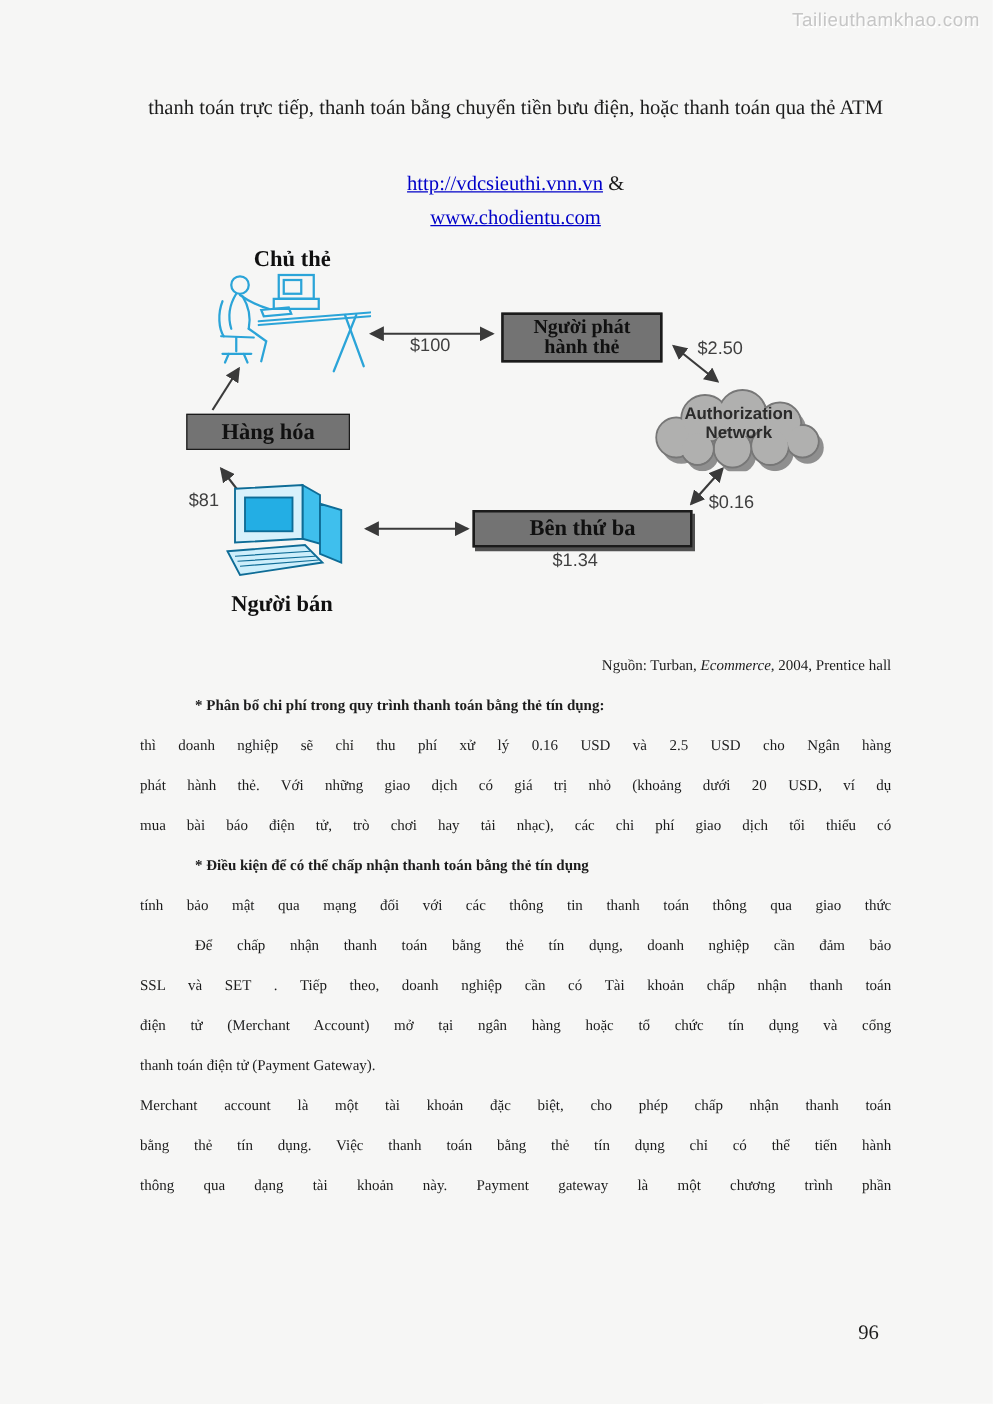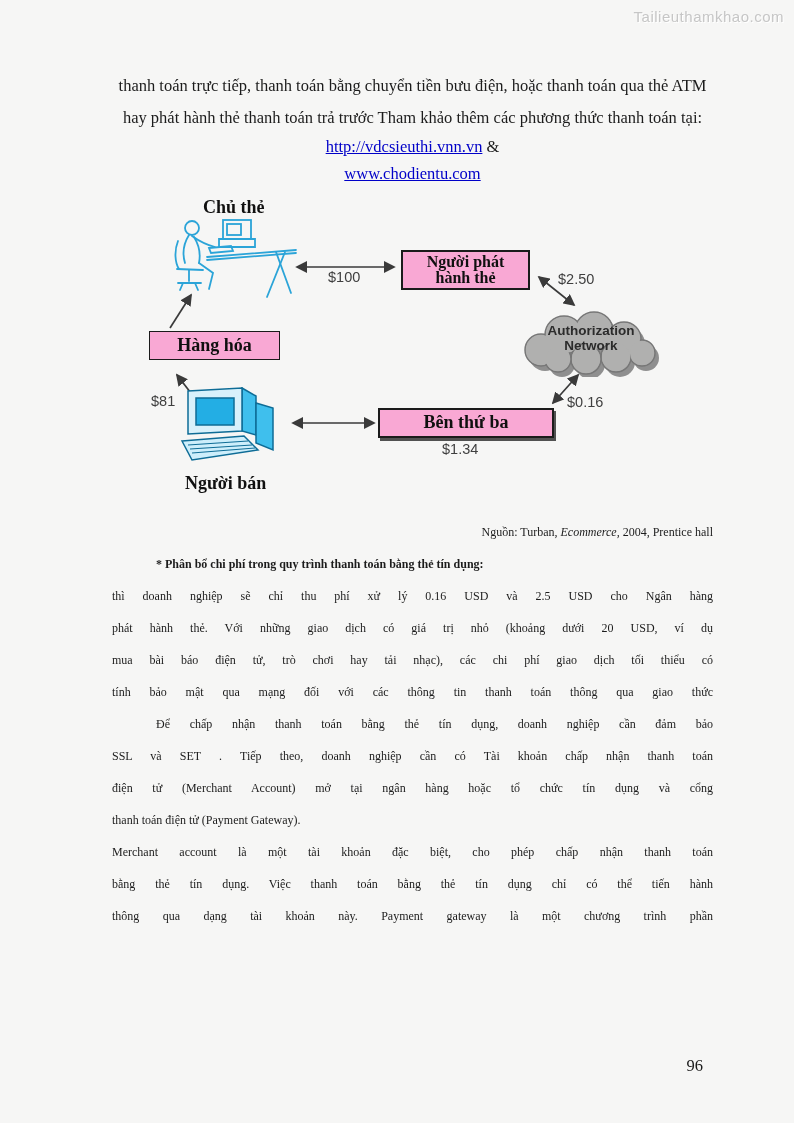--- a/index.html
+++ b/index.html
@@ -32,21 +32,21 @@
   .arrow-layer{position:absolute;top:0;left:0;width:794px;height:305px;pointer-events:none;}
   .dlabel{
     position:absolute;font-weight:700;font-size:18px;color:#101010;white-space:nowrap;
   }
   .amount{
     position:absolute;
     font-family:"Liberation Sans","DejaVu Sans",sans-serif;
     font-size:14.5px;color:#3f3f3f;white-space:nowrap;
   }
   .dbox{
-    position:absolute;background:#f9a8d4;border:2px solid #1b1b1b;
+    position:absolute;background:#737373;border:2px solid #1b1b1b;
     text-align:center;font-weight:700;color:#101010;
   }
   .dbox.issuer{left:401px;top:55px;width:125px;height:34px;font-size:16px;line-height:16px;padding-top:2px;}
   .dbox.goods{left:149px;top:136px;width:129px;height:27px;font-size:18px;line-height:26px;border-width:1.5px;}
   .dbox.third{left:378px;top:213px;width:172px;height:26px;font-size:18px;line-height:25px;box-shadow:2px 3px 0 rgba(25,25,25,.75);}
   .cloud-wrap{position:absolute;left:516px;top:110px;width:150px;height:72px;}
   .cloud-text{
     position:absolute;left:0;top:18px;width:150px;text-align:center;
     font-family:"Liberation Sans","DejaVu Sans",sans-serif;
     font-weight:700;font-size:13.5px;line-height:15px;color:#2b2b2b;
@@ -63,21 +63,20 @@
 </style>
 </head>
 <body>
 
 <div class="page">
 
   <div class="watermark">Tailieuthamkhao.com</div>
 
 
   <div class="intro-line" style="top:73px;">thanh toán trực tiếp, thanh toán bằng chuyển tiền bưu điện, hoặc thanh toán qua thẻ ATM</div>
-  <div class="intro-line" style="top:105px;">hay phát hành thẻ thanh toán trả trước Tham khảo thêm các phương thức thanh toán tại:</div>
   <div class="intro-line" style="top:134px;">
     <span class="link">http://vdcsieuthi.vnn.vn</span><span> &amp;</span>
   </div>
   <div class="intro-line" style="top:161px;">
     <span class="link">www.chodientu.com</span>
   </div>
 
   <div class="diagram">
 
     <svg class="arrow-layer" viewBox="0 0 794 305" xmlns="http://www.w3.org/2000/svg">
@@ -193,20 +192,21 @@
   <div class="textblock">
     <div class="bl src">
       <span>Nguồn: Turban, </span><em>Ecommerce,</em><span> 2004, Prentice hall</span>
     </div>
     <div class="bl head">* Phân bổ chi phí trong quy trình thanh toán bằng thẻ tín dụng:</div>
 
     <div class="bl j">thì doanh nghiệp sẽ chỉ thu phí xử lý 0.16 USD và 2.5 USD cho Ngân hàng</div>
     <div class="bl j">phát hành thẻ. Với những giao dịch có giá trị nhỏ (khoảng dưới 20 USD, ví dụ</div>
     <div class="bl j">mua bài báo điện tử, trò chơi hay tải nhạc), các chi phí giao dịch tối thiểu có</div>
 
+    <div class="bl head">* Điều kiện để có thể chấp nhận thanh toán bằng thẻ tín dụng</div>
 
     <div class="bl j">tính bảo mật qua mạng đối với các thông tin thanh toán thông qua giao thức</div>
     <div class="bl j first">Để chấp nhận thanh toán bằng thẻ tín dụng, doanh nghiệp cần đảm bảo</div>
     <div class="bl j">SSL và SET . Tiếp theo, doanh nghiệp cần có Tài khoản chấp nhận thanh toán</div>
     <div class="bl j">điện tử (Merchant Account) mở tại ngân hàng hoặc tổ chức tín dụng và cổng</div>
     <div class="bl">thanh toán điện tử (Payment Gateway).</div>
 
     <div class="bl j">Merchant account là một tài khoản đặc biệt, cho phép chấp nhận thanh toán</div>
     <div class="bl j">bằng thẻ tín dụng. Việc thanh toán bằng thẻ tín dụng chỉ có thể tiến hành</div>
     <div class="bl j">thông qua dạng tài khoản này. Payment gateway là một chương trình phần</div>

